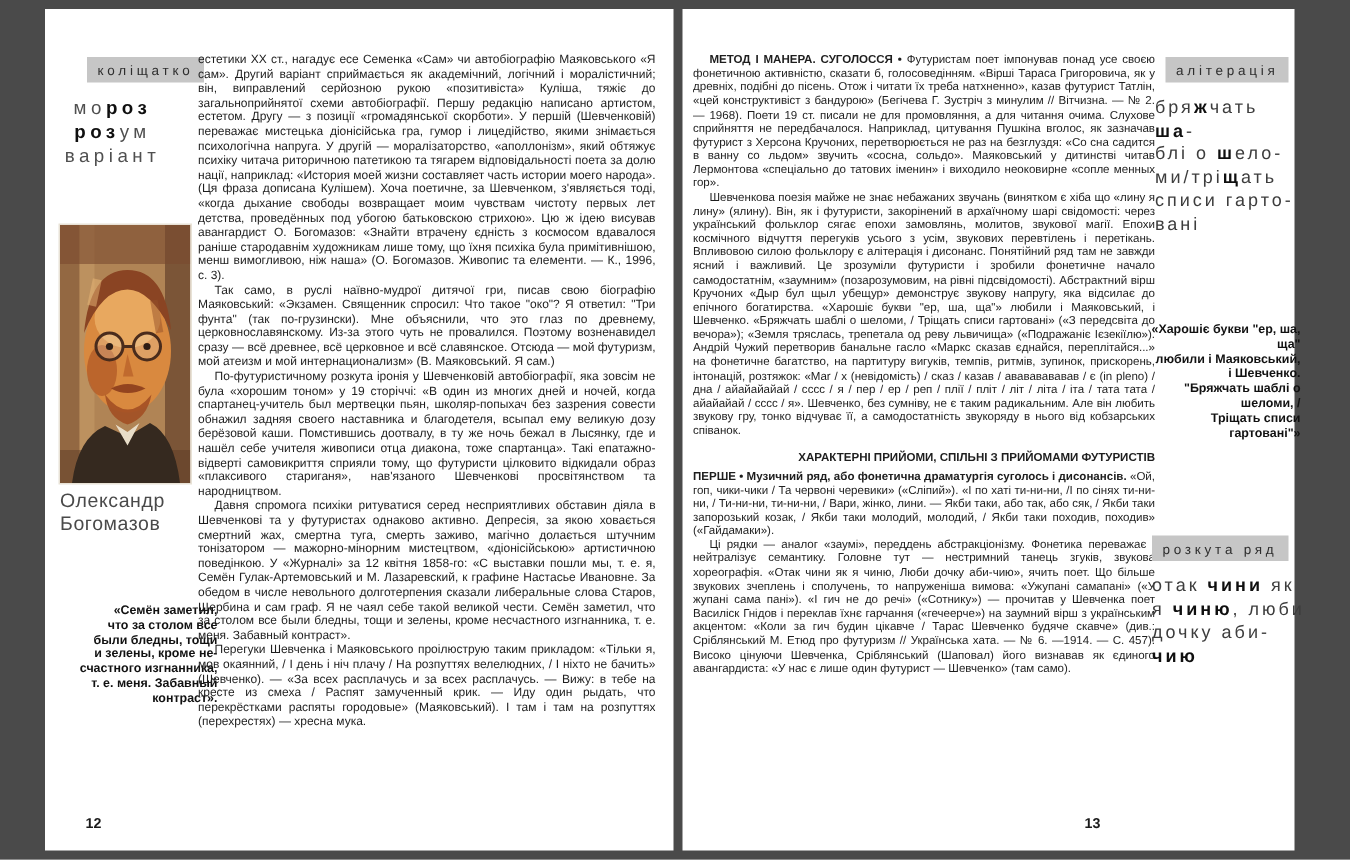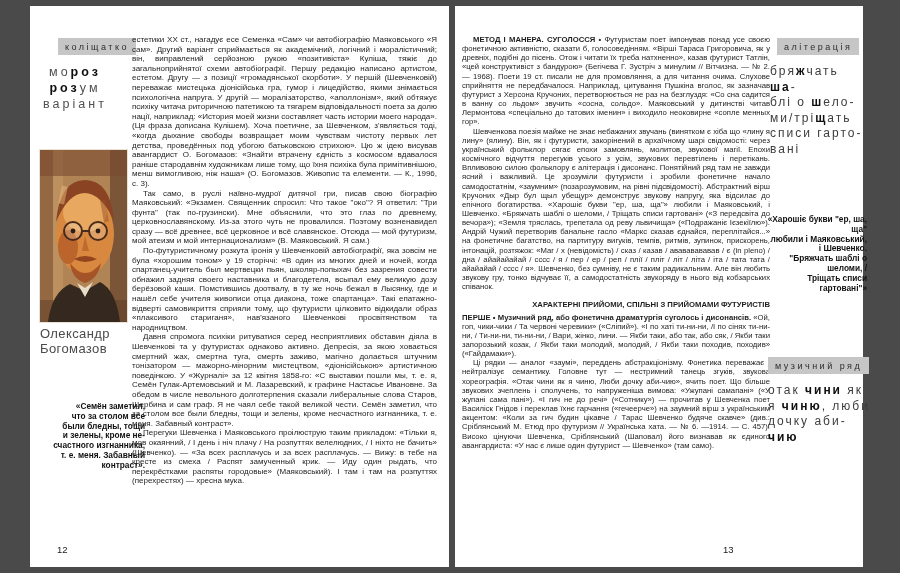--- a/index.html
+++ b/index.html
@@ -21,21 +21,21 @@
   .portrait-fig{position:absolute;margin:0;}
   .portrait-fig svg{display:block;outline:1px solid #e8e2d6;}
 
   
   .bodycol{position:absolute;text-align:justify;color:#1e1e1e;overflow:hidden;}
   .bodycol.c12{left:102px;top:29px;width:305px;height:506px;font-size:8px;line-height:9.6px;}
   .bodycol.c13{left:7px;top:29px;width:308px;height:509px;font-size:7.7px;line-height:9.15px;}
   .bodycol p{margin:0;}
   .bodycol p.indent{text-indent:11px;}
   .bodycol p.center{text-align:right;margin:9px 0 3px 0;}
-  .pagenum{position:absolute;font-weight:normal;font-size:9.5px;color:#1a1a1a;}
+  .pagenum{position:absolute;font-weight:bold;font-size:9.5px;color:#1a1a1a;}
 
   .musical{position:absolute;font-size:12px;letter-spacing:2px;line-height:15.5px;
            color:#3d3d3d;white-space:pre-line;}
   .musical b{color:#0f0f0f;}
 </style>
 </head>
 <body>
 
 <div class="spread">
 
@@ -111,21 +111,21 @@
 ми/трі</span><b>щ</b><span>ать
 списи гарто-
 вані</span></div>
 
     <blockquote class="mquote" style="left:306px;top:209px;width:106px;">«Харошіє букви "ер, ша, ща"
 любили і Маяковський,
 і Шевченко.
 "Бряжчать шаблі о шеломи, /
 Тріщать списи гартовані"»</blockquote>
 
-    <div class="tagbox" style="left:313px;top:351px;">музичний ряд</div>
+    <div class="tagbox" style="left:313px;top:351px;">розкута ряд</div>
 
     <div class="musical" style="left:313px;top:377px;width:102px;"><span>отак </span><b>чини</b><span> як
 я </span><b>чиню</b><span>, люби
 дочку аби-</span><b>чию</b></div>
 
     <div class="pagenum" style="left:268px;top:538px;">13</div>
   </section>
 </div>
 
 </body></html>

